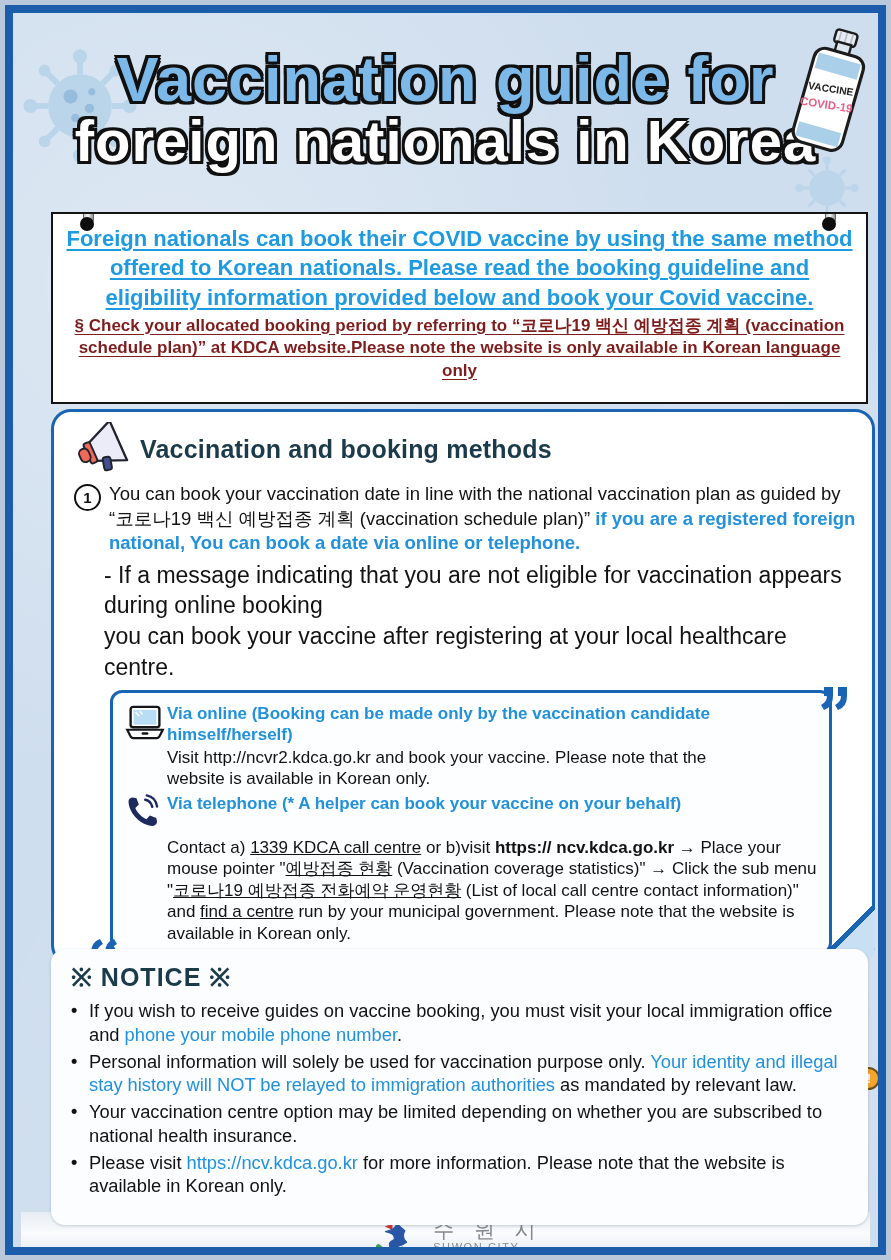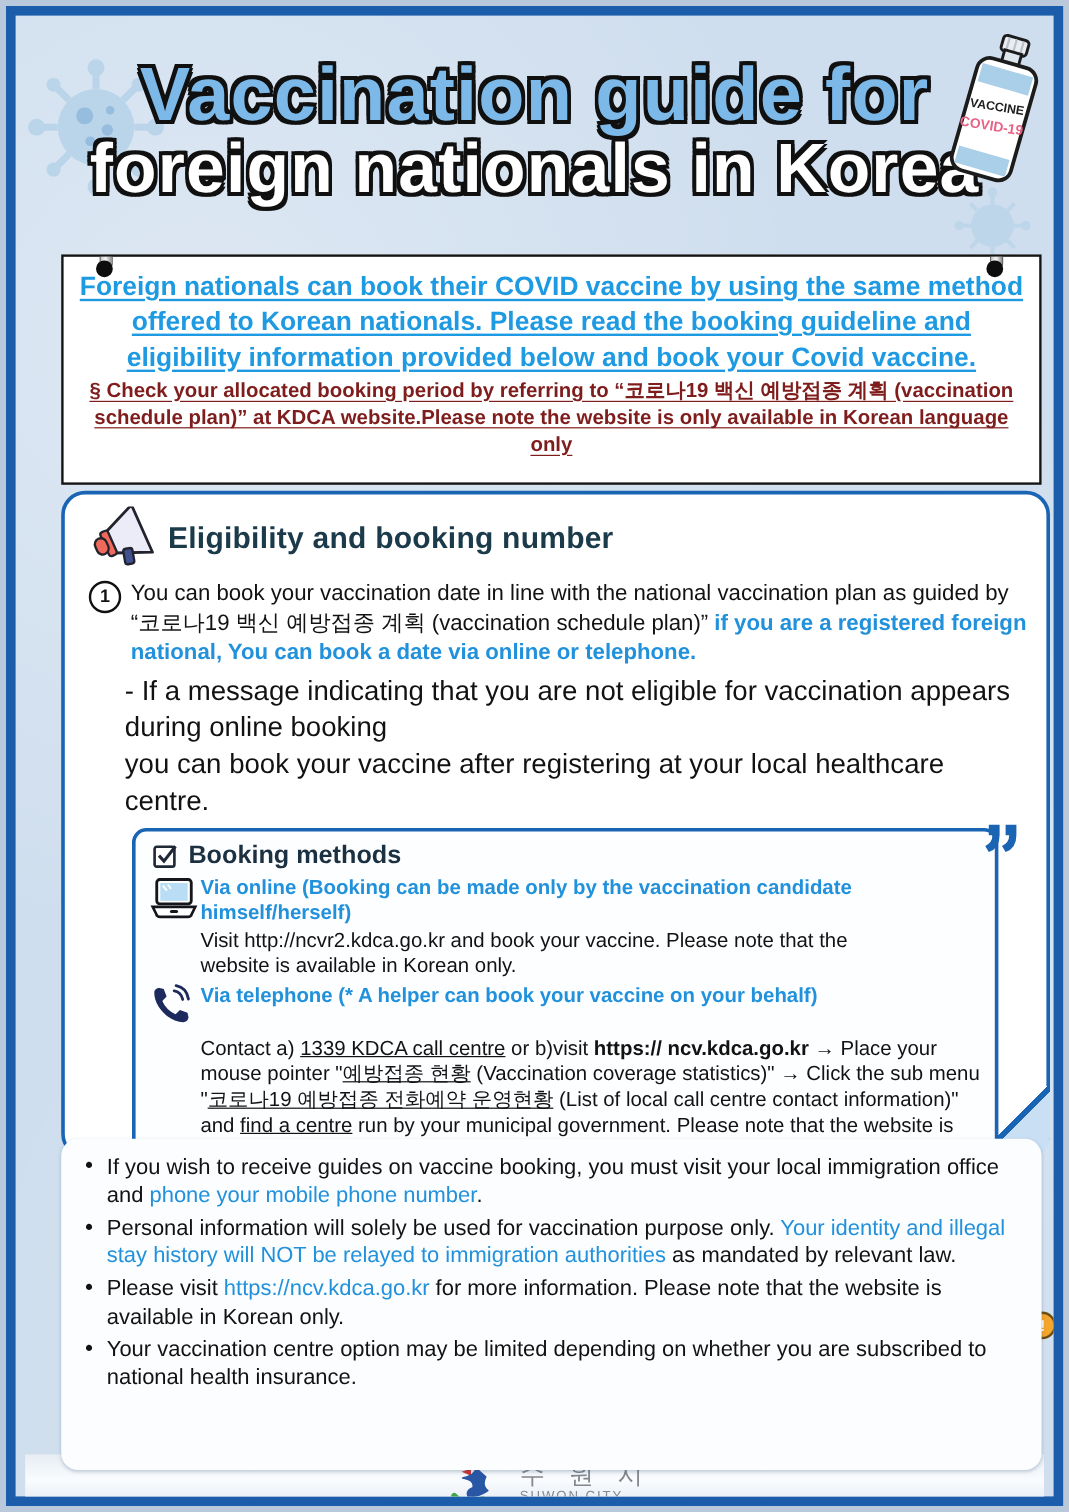--- a/index.html
+++ b/index.html
@@ -221,21 +221,21 @@
 
     <div class="sec-header">
       <svg class="mega" viewBox="0 0 70 70">
         <g transform="rotate(-24 35 35)">
           <polygon points="22,22 60,6 60,62 22,46" fill="#ececf8" stroke="#23232e" stroke-width="3" stroke-linejoin="round"></polygon>
           <rect x="16" y="20" width="9" height="28" rx="3" fill="#ef6a5a" stroke="#23232e" stroke-width="2.5"></rect>
           <rect x="6" y="25" width="13" height="18" rx="6.5" fill="#ef6a5a" stroke="#23232e" stroke-width="2.5"></rect>
           <rect x="30" y="47" width="10" height="17" rx="3" fill="#41508f" stroke="#23232e" stroke-width="2.5" transform="rotate(14 35 55)"></rect>
         </g>
       </svg>
-      <span class="sec-title">Eligibility and booking number</span>
+      <span class="sec-title">Vaccination and booking methods</span>
     </div>
 
     <div class="item">
       <span class="cnum">1</span>
       <div class="itext">
         <span>You can book your vaccination date in line with the national vaccination plan as guided by “코로나19 백신 예방접종 계획 (vaccination schedule plan)” </span><span class="blue">if you are a registered foreign national, You can book a date via online or telephone.</span>
       </div>
     </div>
     <div class="sub-dash">- If a message indicating that you are not eligible for vaccination appears during online booking
   you can book your vaccine after registering at your local healthcare centre.</div>
@@ -247,27 +247,20 @@
             <path d="M17 0 h9 v9 q0 11 -9 14 l-3 -5 q6 -3 6 -9 h-3 z"></path>
           </svg>
       </span>
       <span class="quote q-bl">
         <svg viewBox="0 0 30 26">
             <path d="M3 0 h9 v9 q0 11 -9 14 l-3 -5 q6 -3 6 -9 h-3 z"></path>
             <path d="M17 0 h9 v9 q0 11 -9 14 l-3 -5 q6 -3 6 -9 h-3 z"></path>
           </svg>
       </span>
 
-      <div class="bk-title-row">
-        <svg class="chk" viewBox="0 0 24 24">
-          <rect x="2" y="4" width="18" height="18" rx="2" fill="#fff" stroke="#202736" stroke-width="2.4"></rect>
-          <path d="M6 12 l4.5 5 L21 3.5" stroke="#202736" stroke-width="2.8" fill="none"></path>
-        </svg>
-        <span class="bk-title">Booking methods</span>
-      </div>
 
       <div class="bk-item">
         <span class="bk-icon">
           <svg viewBox="0 0 52 42">
             <rect x="9" y="2" width="34" height="24" rx="3" fill="#fff" stroke="#14161c" stroke-width="2.8"></rect>
             <rect x="12.5" y="5.5" width="27" height="17.5" fill="#b8ddf4"></rect>
             <line x1="15" y1="8" x2="19" y2="13" stroke="#fff" stroke-width="2"></line>
             <line x1="20" y1="7" x2="23" y2="11" stroke="#fff" stroke-width="1.6"></line>
             <path d="M5 29 h42 l-3.5 7 a4 4 0 0 1 -3.8 2.8 H12.3 a4 4 0 0 1 -3.8 -2.8 z" fill="#fff" stroke="#14161c" stroke-width="2.6"></path>
             <rect x="22" y="32" width="8" height="3" rx="1.5" fill="#14161c"></rect>
@@ -312,46 +305,47 @@
 
     <div class="item">
       <span class="cnum">3</span>
       <div class="itext">
         <span class="blue">Short-term visitors</span><span>, who are staying in Korea for less than 90 days for tourism etc. </span><span class="blue">are not eligible for vaccination</span><span> in Korea.</span>
       </div>
     </div>
   </div>
 
   <div class="notice-box">
+    <div class="notice-title">※  NOTICE  ※</div>
 
     <div class="nb">
       <span class="dot"></span>
       <div class="nb-text">
         <span>If you wish to receive guides on vaccine booking, you must visit your local immigration office and </span><span class="nblue">phone your mobile phone number</span><span>.</span>
       </div>
     </div>
 
     <div class="nb">
       <span class="dot"></span>
       <div class="nb-text">
         <span>Personal information will solely be used for vaccination purpose only. </span><span class="nblue">Your identity and illegal stay history will NOT be relayed to immigration authorities</span><span> as mandated by relevant law.</span>
       </div>
     </div>
 
     <div class="nb">
       <span class="dot"></span>
       <div class="nb-text">
-        <span>Please visit </span><span class="nblue">https://ncv.kdca.go.kr</span><span> for more information. Please note that the website is available in Korean only.</span>
+        <span>Your vaccination centre option may be limited depending on whether you are subscribed to national health insurance.</span>
       </div>
     </div>
 
     <div class="nb">
       <span class="dot"></span>
       <div class="nb-text">
-        <span>Your vaccination centre option may be limited depending on whether you are subscribed to national health insurance.</span>
+        <span>Please visit </span><span class="nblue">https://ncv.kdca.go.kr</span><span> for more information. Please note that the website is available in Korean only.</span>
       </div>
     </div>
   </div>
 
   <div class="footer">
     <svg class="suwon-logo" viewBox="0 0 64 48">
       <path d="M29 2 h3 v3 h3 v-3 h3 v7 h-9 z" fill="#1f3f8f"></path>
       <path d="M28 10 l-9 3 9 4 z" fill="#d23434"></path>
       <path d="M33 9 c-1 7 -7 9 -13 10 c7 2 11 3 10 9 c-5 2 -7 5 -4 10 c8 -2 13 -3 18 -7 c-5 -4 -4 -9 -2 -13 c-3 -3 -7 -5 -9 -9 z" fill="#2a57a5" stroke="#2a57a5" stroke-width="1.5" stroke-linejoin="round"></path>
       <path d="M12 36 c8 8 18 9 27 3" stroke="#3fa34d" stroke-width="5.5" fill="none" stroke-linecap="round"></path>

